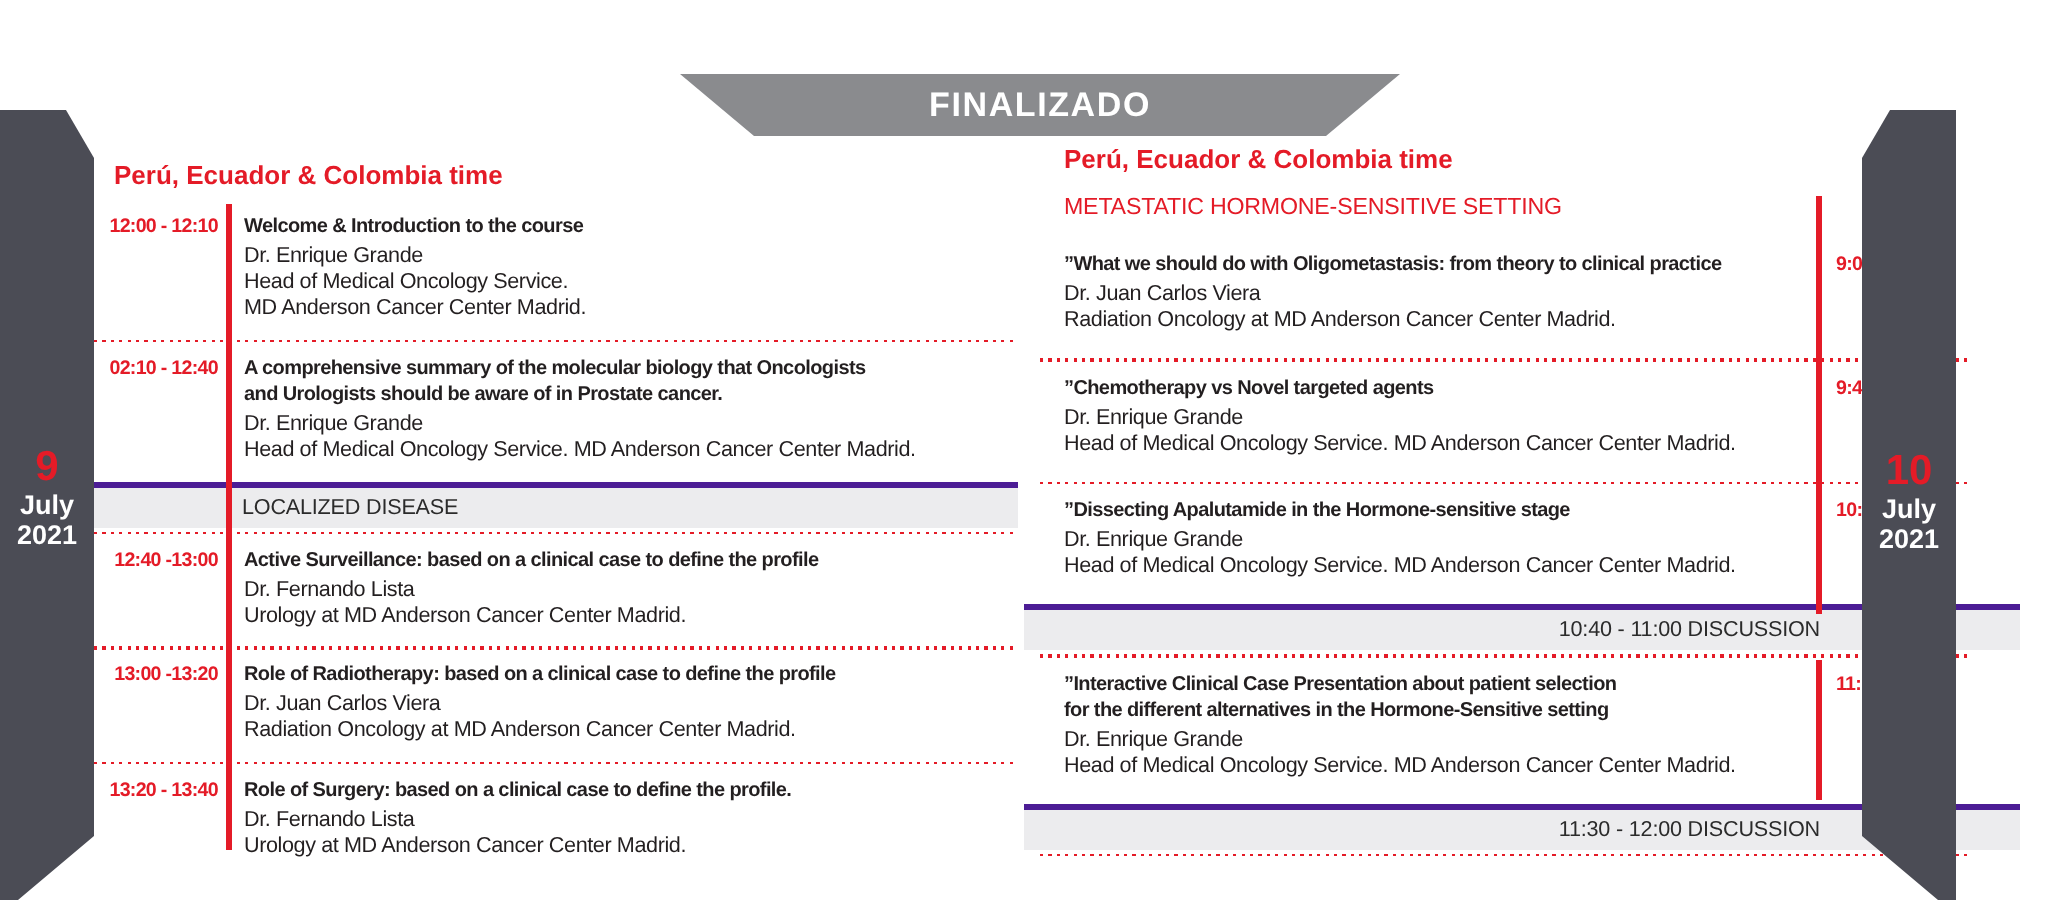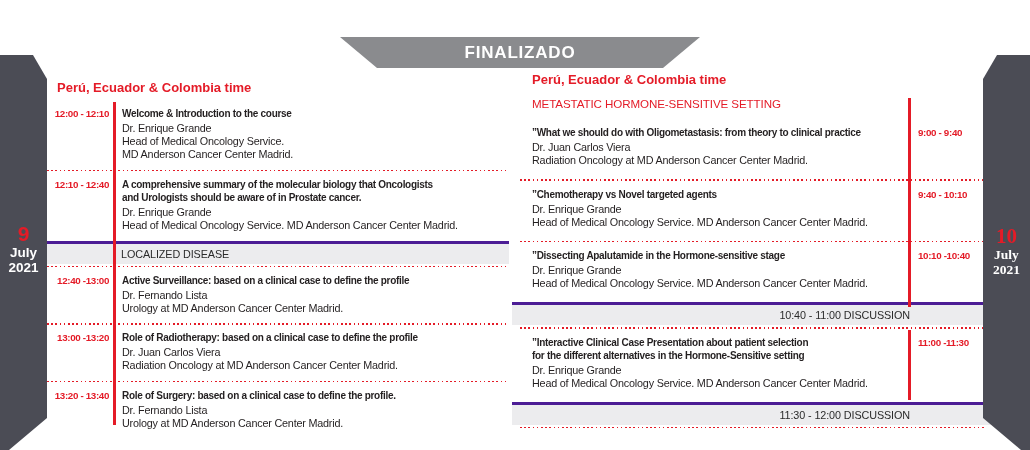--- a/index.html
+++ b/index.html
@@ -10,21 +10,21 @@
   
   .banner{
     position:absolute;left:340px;top:37px;width:360px;height:31px;background:#8a8b8e;
     clip-path:polygon(0 0,100% 0,calc(100% - 37px) 100%,37px 100%);
     display:flex;align-items:center;justify-content:center;z-index:4;
   }
   .banner span{color:#fff;font-weight:bold;font-size:17px;letter-spacing:.8px;}
   
   .band{position:absolute;top:55px;width:47px;height:395px;background:#4b4c55;z-index:6;}
   .band-left{left:0;clip-path:polygon(0 0,33px 0,47px 24px,47px 363px,9px 395px,0 395px);}
-  .band-right{left:983px;clip-path:polygon(14px 0,47px 0,47px 395px,38px 395px,0 363px,0 24px);font-family:Liberation Serif, serif;}
+  .band-right{left:931px;clip-path:polygon(14px 0,47px 0,47px 395px,38px 395px,0 363px,0 24px);}
   .date-stack{position:absolute;left:0;width:100%;text-align:center;font-weight:bold;color:#fff;}
   .band-left .date-stack{top:168px;}
   .band-right .date-stack{top:170px;}
   .date-day{color:#e41b27;font-size:21px;line-height:22px;}
   .date-line{font-size:13.5px;line-height:15px;}
   
   .col{position:absolute;z-index:2;}
   .col-left{left:57px;top:80px;width:450px;}
   .col-right{left:532px;top:72px;width:453px;}
   .tz-header{color:#e41b27;font-weight:bold;font-size:13px;line-height:16px;}
@@ -74,21 +74,21 @@
     <div id="left-blocks">
         <div class="session">
           <span class="time">12:00 - 12:10</span>
           <div class="s-title">Welcome &amp; Introduction to the course</div>
           <div class="s-speaker">Dr. Enrique Grande</div>
           <div class="s-desc">Head of Medical Oncology Service.</div>
           <div class="s-desc">MD Anderson Cancer Center Madrid.</div>
         </div>
         <div class="divider"></div>
         <div class="session">
-          <span class="time">12:10 - 12:40</span>
+          <span class="time">02:10 - 12:40</span>
           <div class="s-title">A comprehensive summary of the molecular biology that Oncologists</div>
           <div class="s-title">and Urologists should be aware of in Prostate cancer.</div>
           <div class="s-speaker">Dr. Enrique Grande</div>
           <div class="s-desc">Head of Medical Oncology Service. MD Anderson Cancer Center Madrid.</div>
         </div>
         <div class="section-bar">
           <span>LOCALIZED DISEASE</span>
         </div>
         <div class="divider"></div>
         <div class="session">

